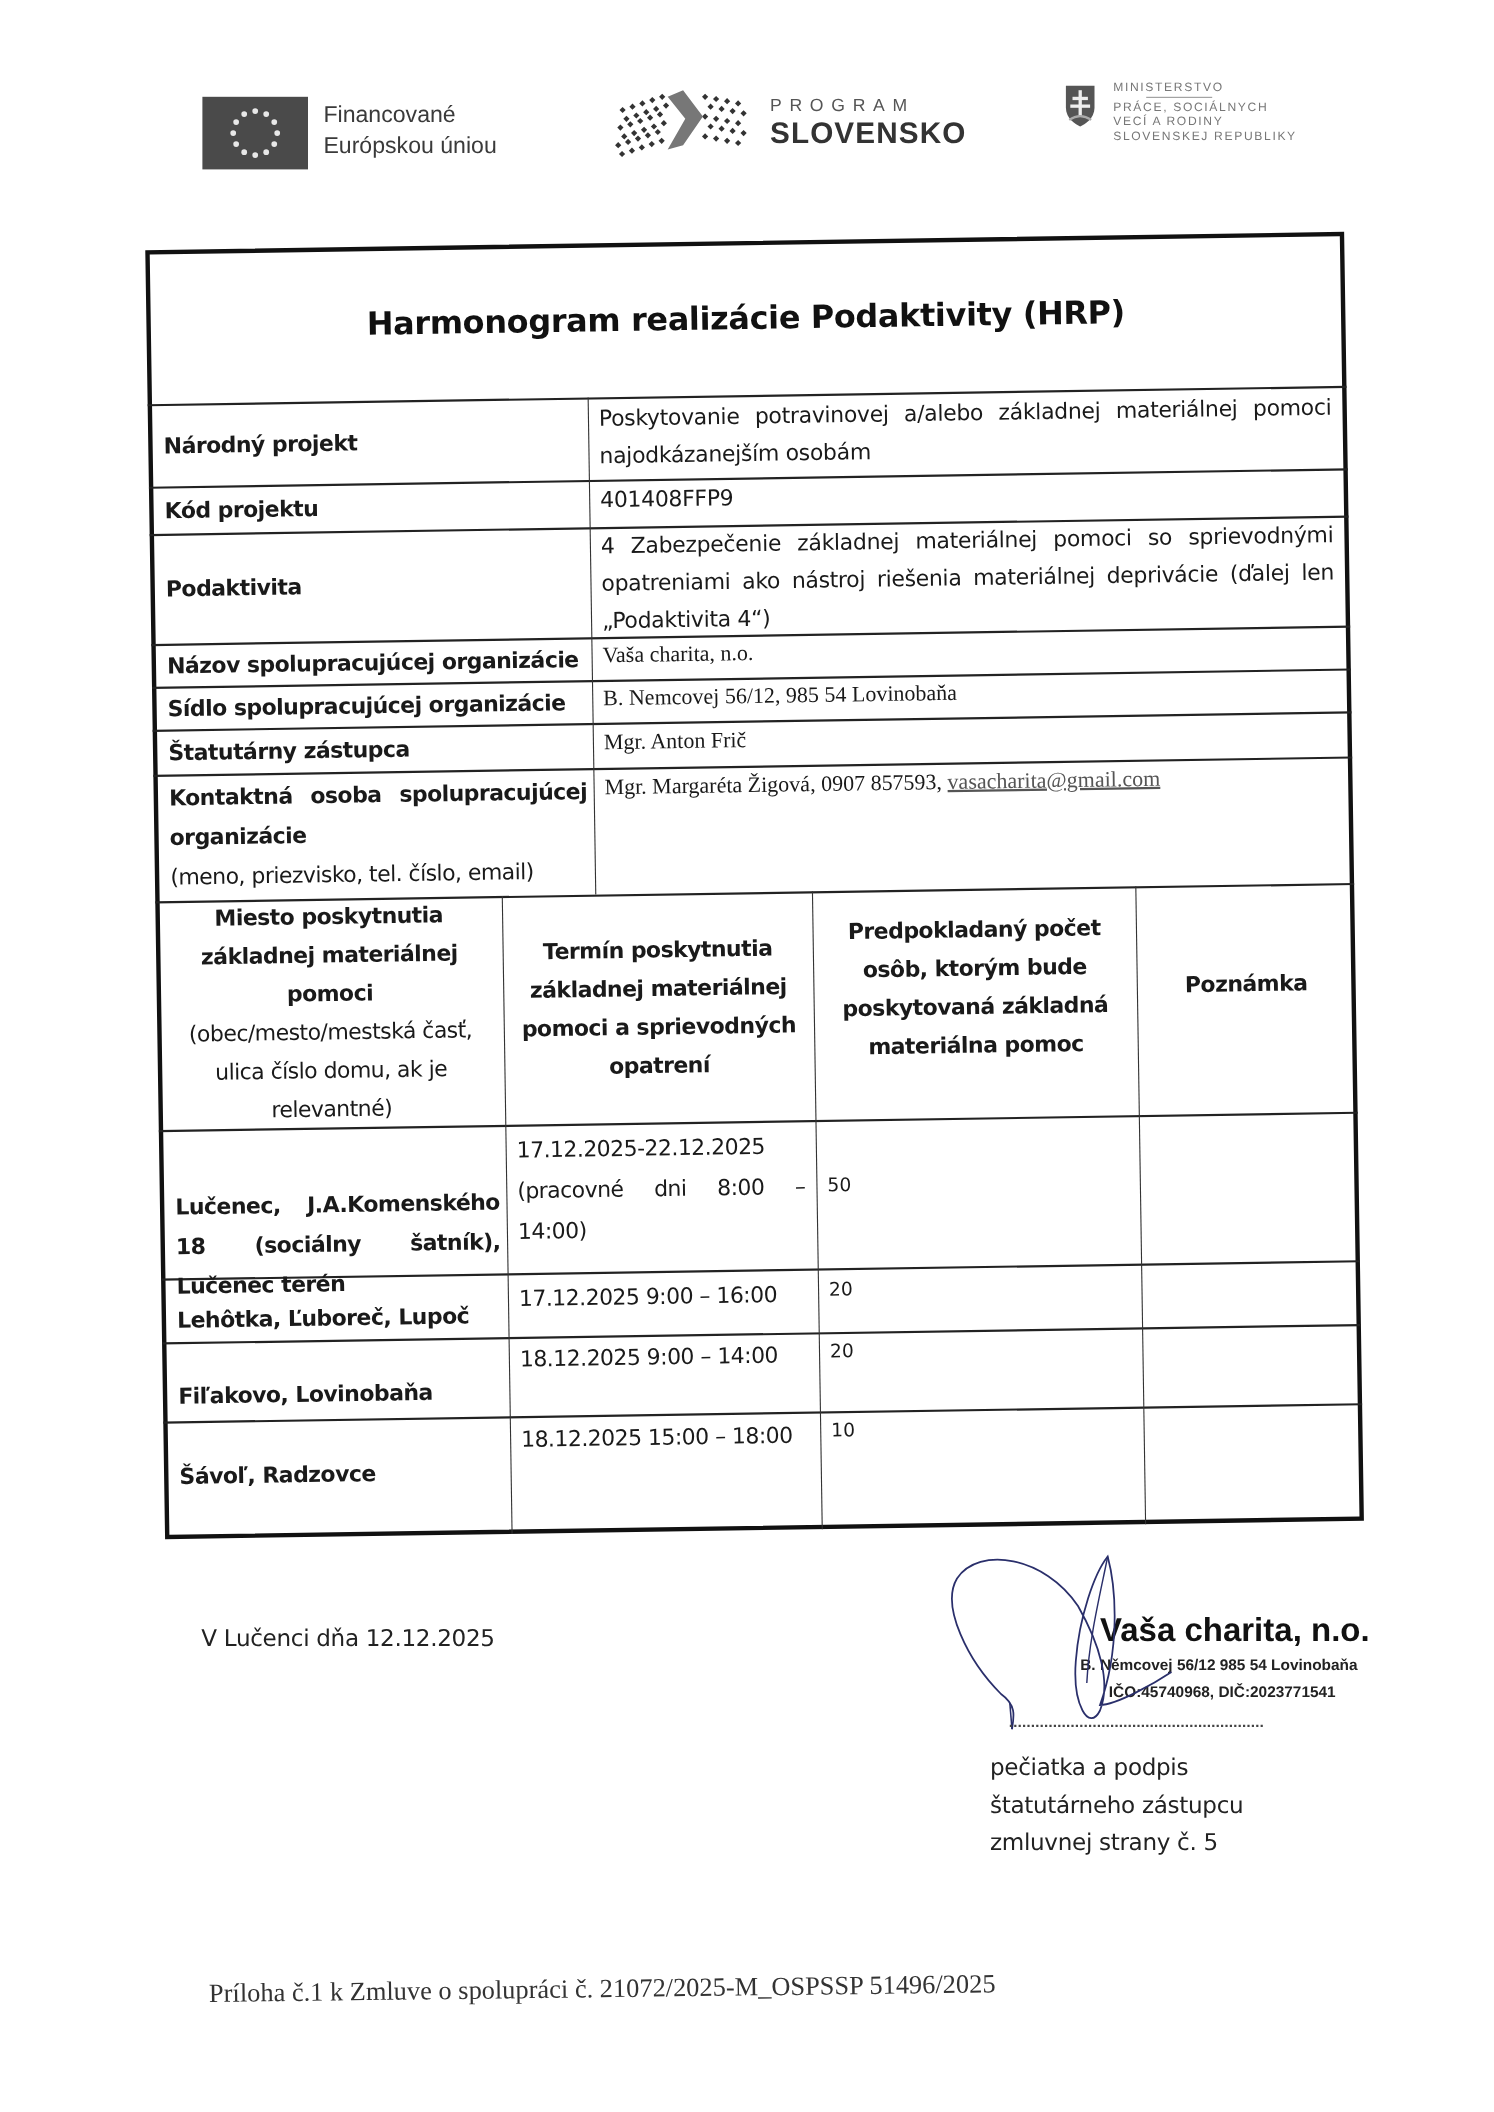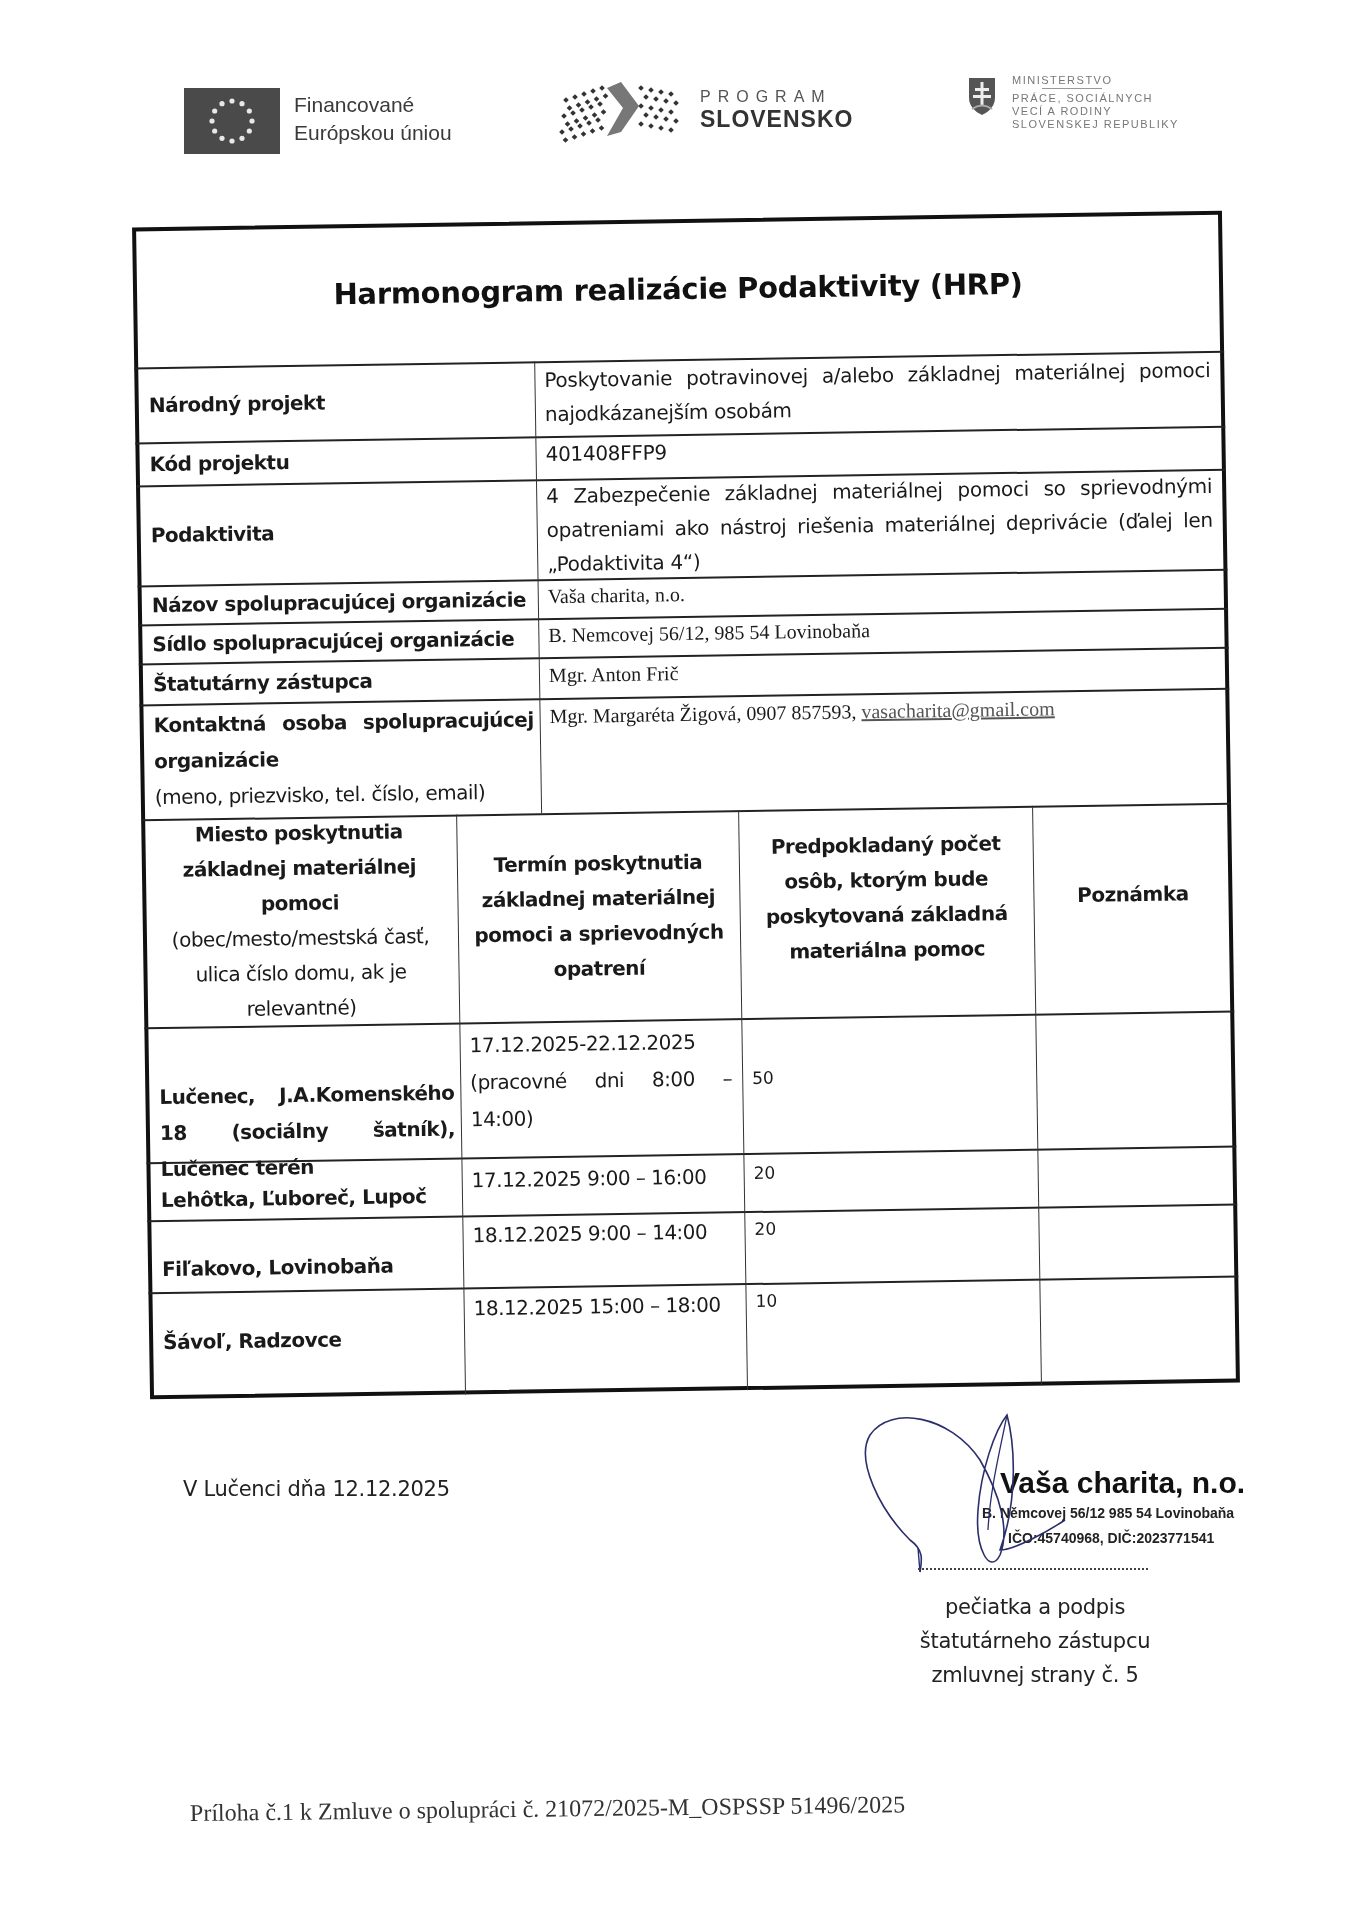--- a/index.html
+++ b/index.html
@@ -5,21 +5,21 @@
   html, body { margin:0; padding:0; background:#ffffff; }
   body { width:1358px; height:1920px; position:relative; overflow:hidden; font-family:"Liberation Sans", "DejaVu Sans", sans-serif; color:#1a1a1a; }
   .abs { position:absolute; }
 
   
   .eu-flag { left:184px; top:88px; width:96px; height:66px; background:#4a4a4a; }
   .eu-flag svg { width:100%; height:100%; display:block; }
   .eu-text { left:294px; top:91px; font-size:21px; line-height:28px; color:#3a3a3a; }
   .ps-mark { left:555px; top:78px; width:132px; height:74px; }
   .ps-small { left:700px; top:88px; font-size:16px; letter-spacing:7px; color:#555; }
-  .ps-big { left:700px; top:106px; font-size:23px; font-weight:bold; color:#333; letter-spacing:1px;text-align:center; }
+  .ps-big { left:700px; top:106px; font-size:27px; font-weight:bold; color:#333; letter-spacing:1px;text-align:center; }
   .min-crest { left:968px; top:76px; width:28px; height:40px; }
   .min-text { left:1012px; top:74px; font-size:11px; line-height:13px; color:#777; letter-spacing:1.5px; }
   .min-text div { white-space:nowrap; }
   .min-sep { width:60px; height:1px; background:#999; margin:1px 0 3px 30px; }
 
   
   .sheet { left:141px; top:219px; width:1090px; height:1172px; transform:rotate(-0.88deg); transform-origin:50% 50%; }
   .frame { position:absolute; left:0; top:0; right:0; bottom:0; border:4px solid #111; box-sizing:border-box; }
   .hline { position:absolute; left:0; right:0; height:0; border-top:2px solid #222; }
   .vline { position:absolute; width:0; border-left:1.5px solid #333; }
@@ -36,21 +36,21 @@
   .r-term { font-size:20px; font-family:"DejaVu Sans", sans-serif; letter-spacing:-0.5px; line-height:37px; }
   .r-count { font-size:17px; font-family:"DejaVu Sans", sans-serif; }
 
   
   .place-date { left:183px; top:1437px; font-size:21px; color:#222; font-family:"DejaVu Sans", sans-serif; letter-spacing:-0.3px;margin-top:40px; }
   .signature { left:850px; top:1400px; width:300px; height:180px; }
   .stamp-name { left:1000px; top:1466px; font-size:30px; font-weight:bold; color:#111; }
   .stamp-addr { left:982px; top:1505px; font-size:14px; font-weight:bold; color:#222; }
   .stamp-ico { left:1008px; top:1530px; font-size:14px; font-weight:bold; color:#222; }
   .dots { left:918px; top:1568px; width:230px; border-top:2px dotted #444; }
-  .sign-caption { left:900px; top:1590px; width:270px; text-align:center; font-size:21px; line-height:34px; color:#222; font-family:"DejaVu Sans", sans-serif; letter-spacing:-0.3px; }
+  .sign-caption { left:900px; top:1590px; width:270px; font-size:21px; line-height:34px; color:#222; font-family:"DejaVu Sans", sans-serif; letter-spacing:-0.3px; }
   .footer-note { left:190px; top:1800px; font-size:24px; font-family:"Liberation Serif", serif; color:#333; transform:rotate(-0.7deg); transform-origin:left center; }
 </style>
 </head>
 <body>
 
 <div class="abs eu-flag">
   <svg viewBox="0 0 96 66">
     <g fill="#e8e8e8" id="eu-stars">
         <circle cx="48" cy="13" r="2.6"></circle>
         <circle cx="58" cy="15.679491924311225" r="2.6"></circle>

